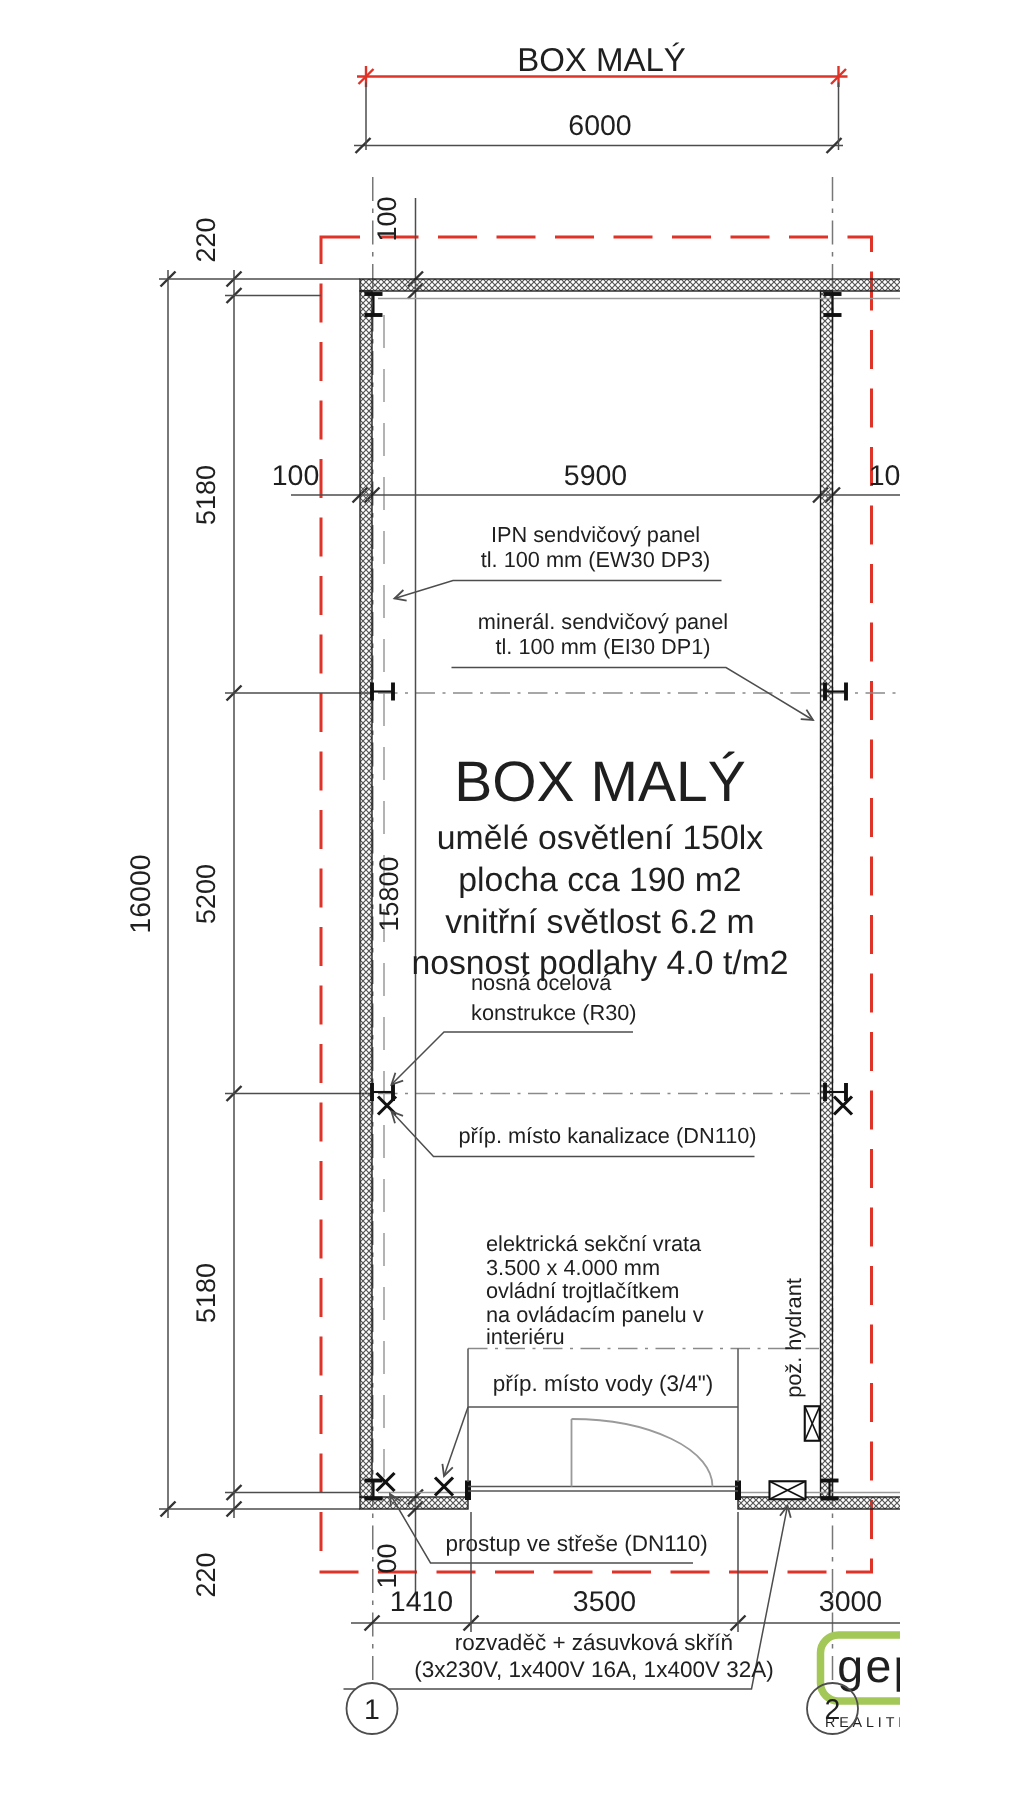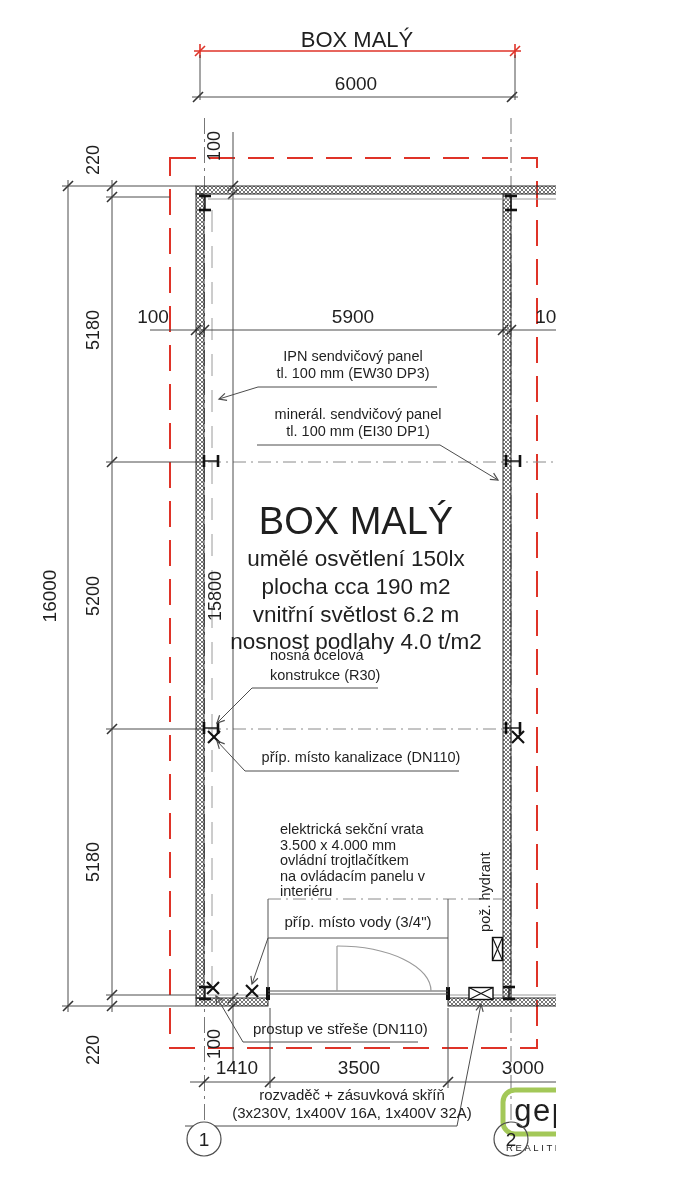--- a/index.html
+++ b/index.html
@@ -1,16 +1,16 @@
 <!DOCTYPE html>
 <html><head>
 <meta charset="utf-8">
 <style>
   html,body{margin:0;padding:0;background:#ffffff;}
-  .stage{width:556px;height:1200px;position:relative;background:#fff;overflow:hidden;}
+  .stage{width:556px;height:1200px;position:relative;background:#fff;overflow:hidden;margin-left:44px;}
   svg{display:block;}
   text{font-family:"Liberation Sans","DejaVu Sans",sans-serif;fill:#1f1f1f;}
   .dimtxt{font-size:19px;}
   .chaintxt{font-size:18px;}
   .lbl{font-size:14.5px;}
   .lbl15{font-size:15px;}
   .thin{stroke:#4d4d4d;stroke-width:1;fill:none;}
   .tick{stroke:#333;stroke-width:1.6;}
   .redline{stroke:#df3328;stroke-width:1.6;fill:none;}
   .axis{stroke:#777;stroke-width:1;fill:none;stroke-dasharray:16 5 3 5;}

